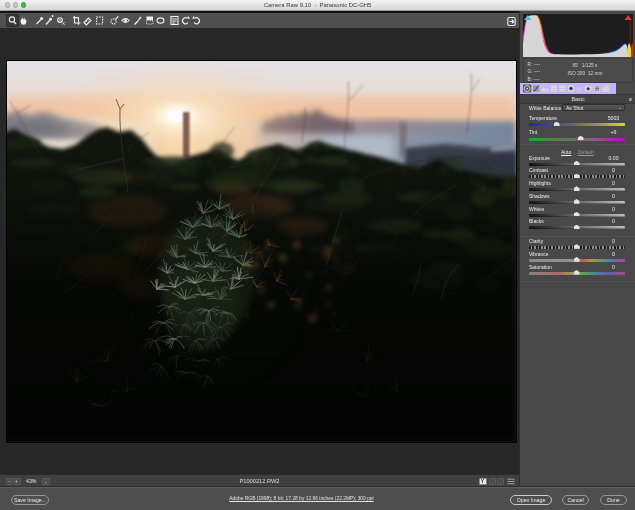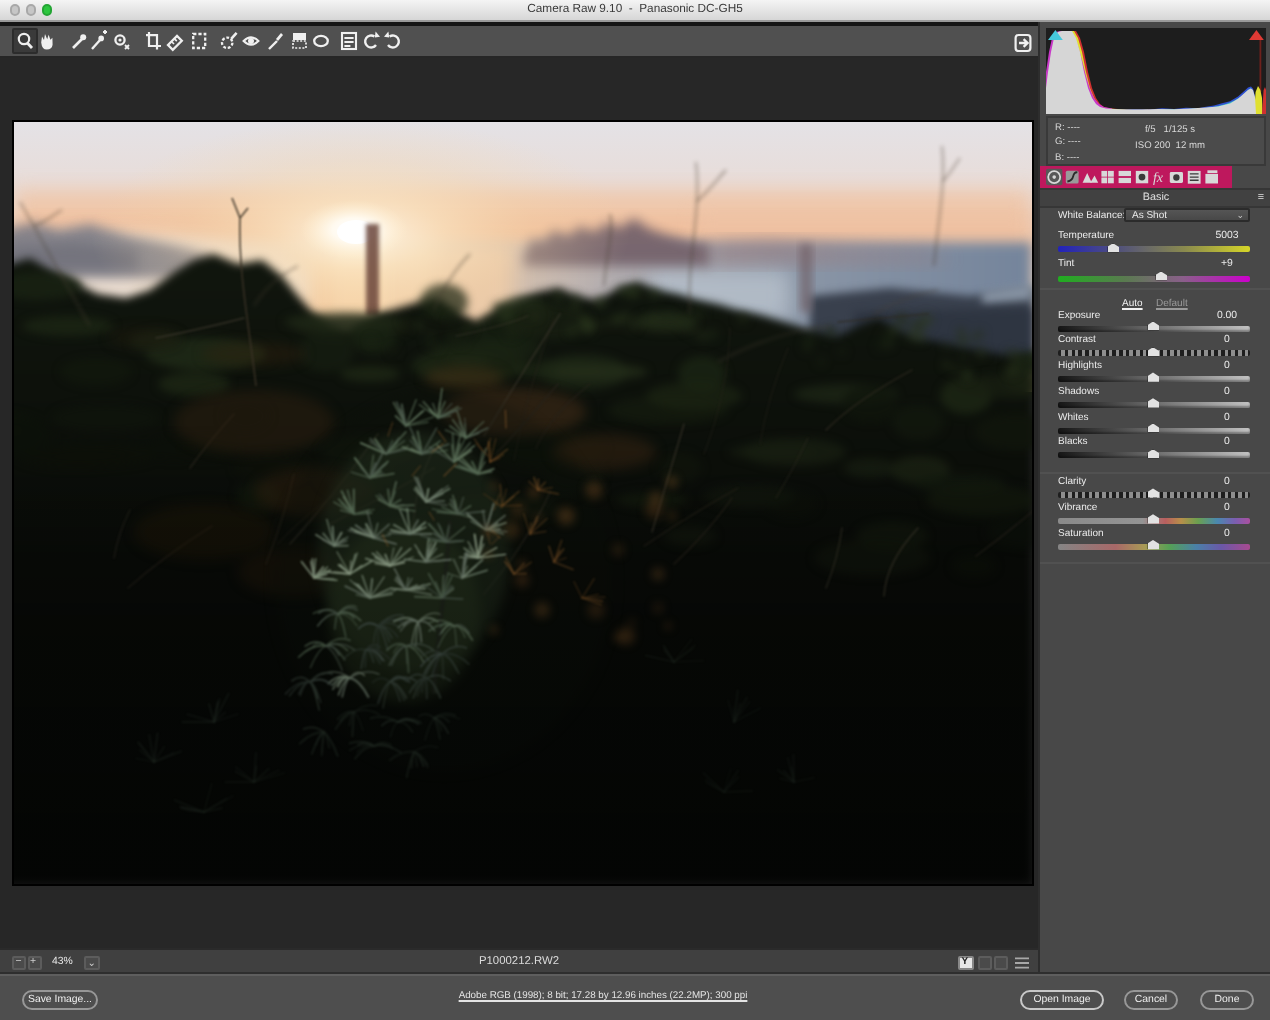--- a/index.html
+++ b/index.html
@@ -36,21 +36,21 @@
   .sb-box { position:absolute; border:1px solid #5c5c5c; background:#4a4a4a; border-radius:1px; }
 
   
   #rpanel { left:519px; top:11px; width:116px; height:475px; background:#484848;
     border-left:1px solid #2d2d2d; }
   
   #histbox { position:absolute; left:3px; top:2.5px; width:110px; height:43px; }
   #infobox { position:absolute; left:3px; top:46.5px; width:110px; height:25px;
     background:#4b4b4b; border:1px solid #393939; }
   .inf { position:absolute; font-size:4.8px; color:#d8d8d8; }
-  #tabsrow { position:absolute; left:0px; top:71.5px; width:96px; height:11.5px; background:#be185d; }
+  #tabsrow { position:absolute; left:0px; top:71.5px; width:96px; height:11.5px; background:#c4b5fd; }
   #basichdr { position:absolute; left:0px; top:83px; width:116px; height:9.5px;
     background:#414141; border-top:1px solid #363636; border-bottom:1px solid #363636;
     text-align:center; font-size:5.4px; color:#e0e0e0; line-height:9.5px; }
   .lbl { position:absolute; left:9px; font-size:5px; color:#ececec; }
   .val { position:absolute; font-size:5.2px; color:#ececec; text-align:center; width:30px; left:78.5px; }
   .track { position:absolute; left:9px; width:96px; height:3px; border-radius:1px; }
   .thumb { position:absolute; width:6px; height:4.6px; background:#e2e2e2;
     clip-path:polygon(50% 0, 100% 42%, 100% 100%, 0 100%, 0 42%);
     filter:drop-shadow(0 0 0.5px #000); }
   .divider { position:absolute; left:0; width:116px; height:1px; background:#3a3a3a;

